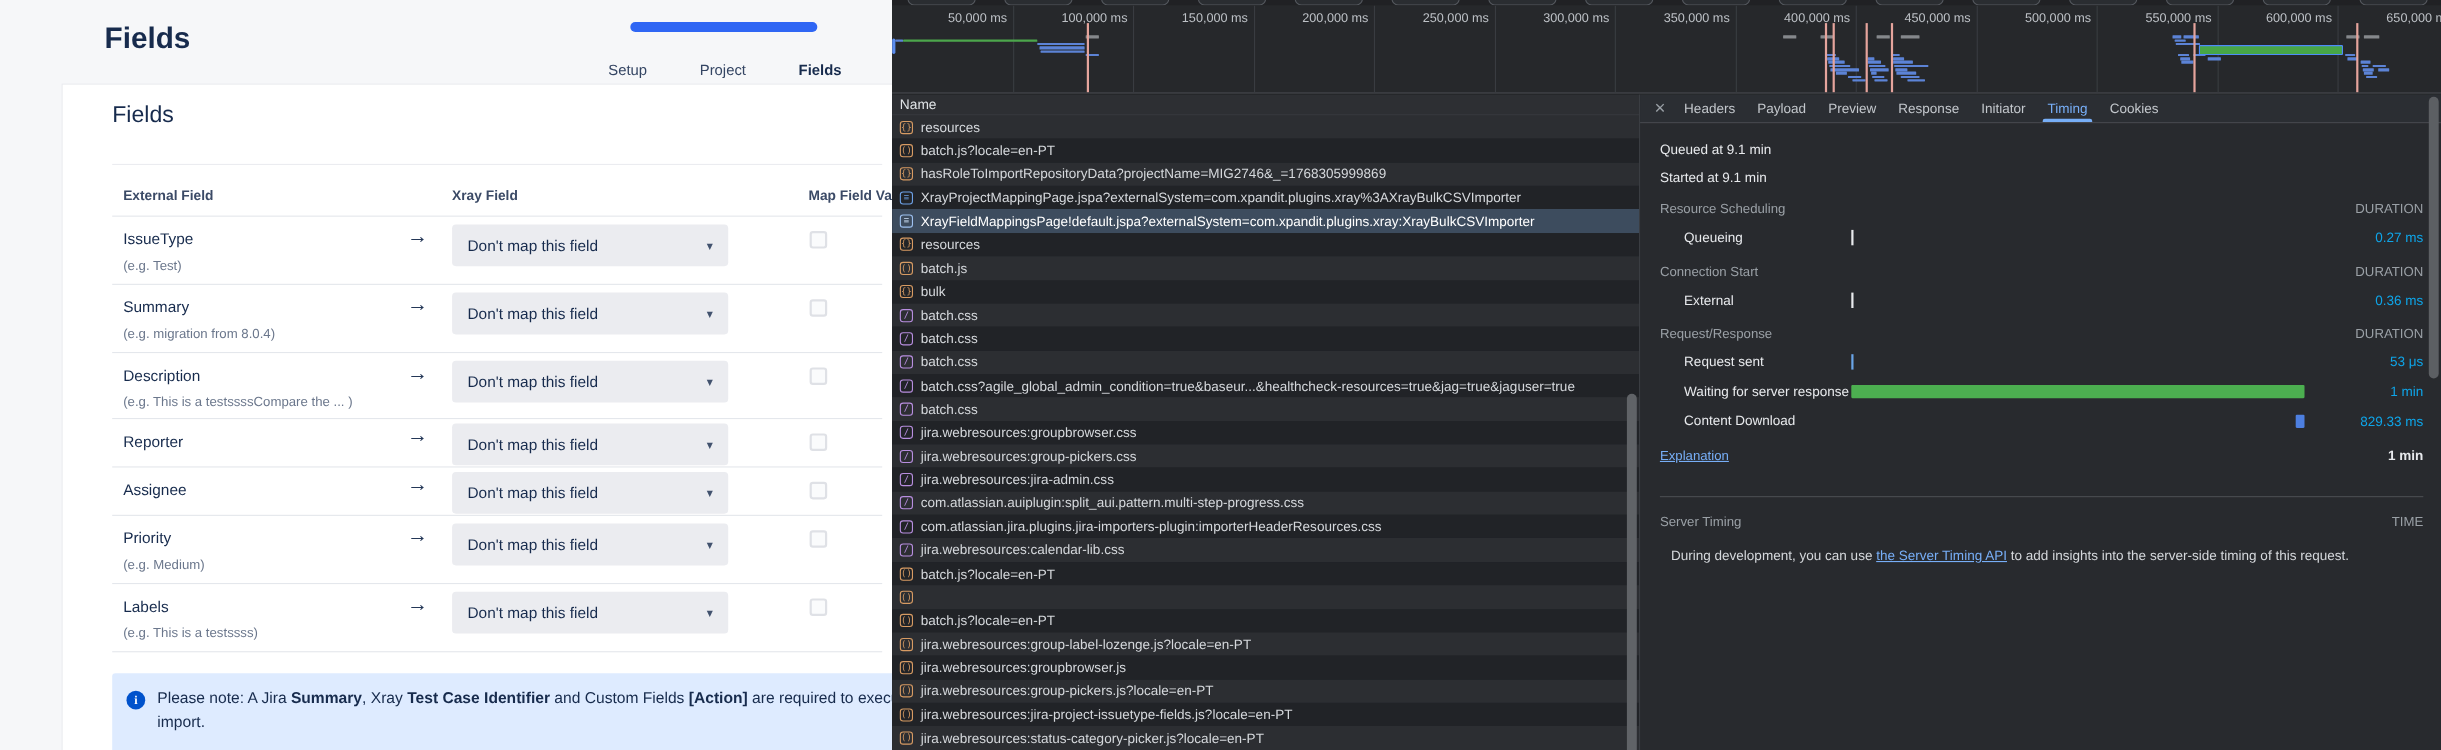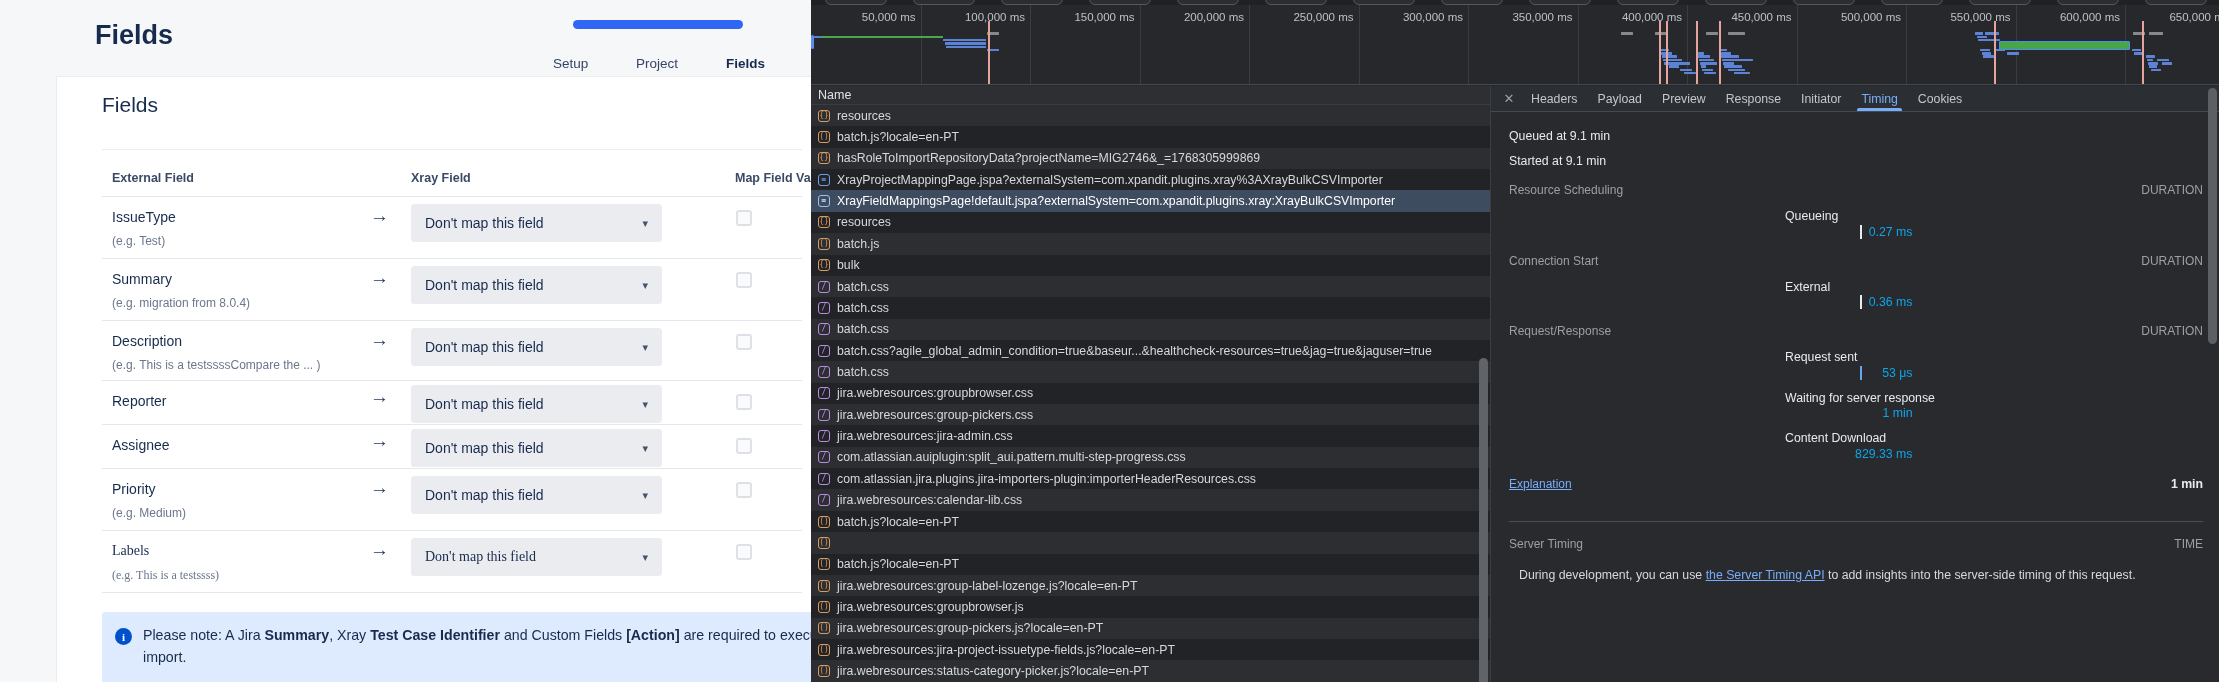--- a/index.html
+++ b/index.html
@@ -65,21 +65,21 @@
 
   .detail{position:absolute;left:679px;top:86px;width:729px;height:596px;background:#282a2e;border-left:1px solid #3a3d42;}
   .dtabs{height:26px;background:#2b2e33;border-bottom:1px solid #46494e;display:flex;align-items:stretch;padding-left:6px;}
   .dclose{width:24px;display:flex;align-items:center;justify-content:center;color:#9aa0a6;font-size:13px;cursor:default;}
   .dtab{padding:0 10px;font-size:12.3px;color:#c3c7cc;display:flex;align-items:center;position:relative;cursor:default;}
   .dtab.active{color:#77aef7;}
   .dtab.active::after{content:"";position:absolute;left:6px;right:6px;bottom:0;height:3px;background:#77aef7;border-radius:2px 2px 0 0;}
   .dbody{position:absolute;left:0;top:27px;right:0;bottom:0;padding:16px 16px 12px 18px;overflow:hidden;}
   .qline{font-size:12.3px;color:#e8eaed;margin-bottom:11px;}
   .shdr{display:flex;justify-content:space-between;color:#9aa0a6;font-size:12px;margin-top:15px;margin-bottom:11px;}
-  .trow{display:flex;align-items:center;margin-bottom:10px;margin-left:8px;flex-direction:column;}
+  .trow{display:flex;align-items:center;margin-bottom:10px;margin-left:22px;}
   .trow .tlabel{width:150px;font-size:12.3px;color:#e8eaed;line-height:1.35;flex:none;}
   .trow .ttrack{flex:1;position:relative;height:14px;}
   .trow .tvalue{width:105px;text-align:right;font-size:12.3px;color:#0ea5e9;flex:none;}
   .tbar{position:absolute;top:1px;height:12px;border-radius:1px;}
   .ttick{position:absolute;top:0;height:14px;width:2px;}
   .explrow{display:flex;justify-content:space-between;margin-top:16px;}
   .link{color:#77aef7;text-decoration:underline;cursor:pointer;}
   .total{font-weight:700;color:#e8eaed;font-size:12.3px;}
   .ddiv{height:1px;background:#4a4d52;margin-top:30px;}
   .dpara{margin-top:16px;margin-left:10px;font-size:12.3px;color:#d5d8dc;line-height:1.4;}
@@ -155,21 +155,21 @@
         <div class="trow-j" style="top: 272px; height: 62px;">
           <div class="fname">Priority</div>
           <div class="fex">(e.g. Medium)</div>
           <div class="farrow">→</div>
           <div class="fselect">
             <span>Don't map this field</span>
             <span class="chev">▾</span>
           </div>
           <div class="fcheck"></div>
         </div>
-        <div class="trow-j" style="top: 334px; height: 62px; font-family: Liberation Serif, serif;">
+        <div class="trow-j" style="top: 334px; height: 62px;">
           <div class="fname">Labels</div>
           <div class="fex">(e.g. This is a testssss)</div>
           <div class="farrow">→</div>
           <div class="fselect">
             <span>Don't map this field</span>
             <span class="chev">▾</span>
           </div>
           <div class="fcheck"></div>
         </div>
         <div class="table-bottom" style="top: 396px;"></div>

